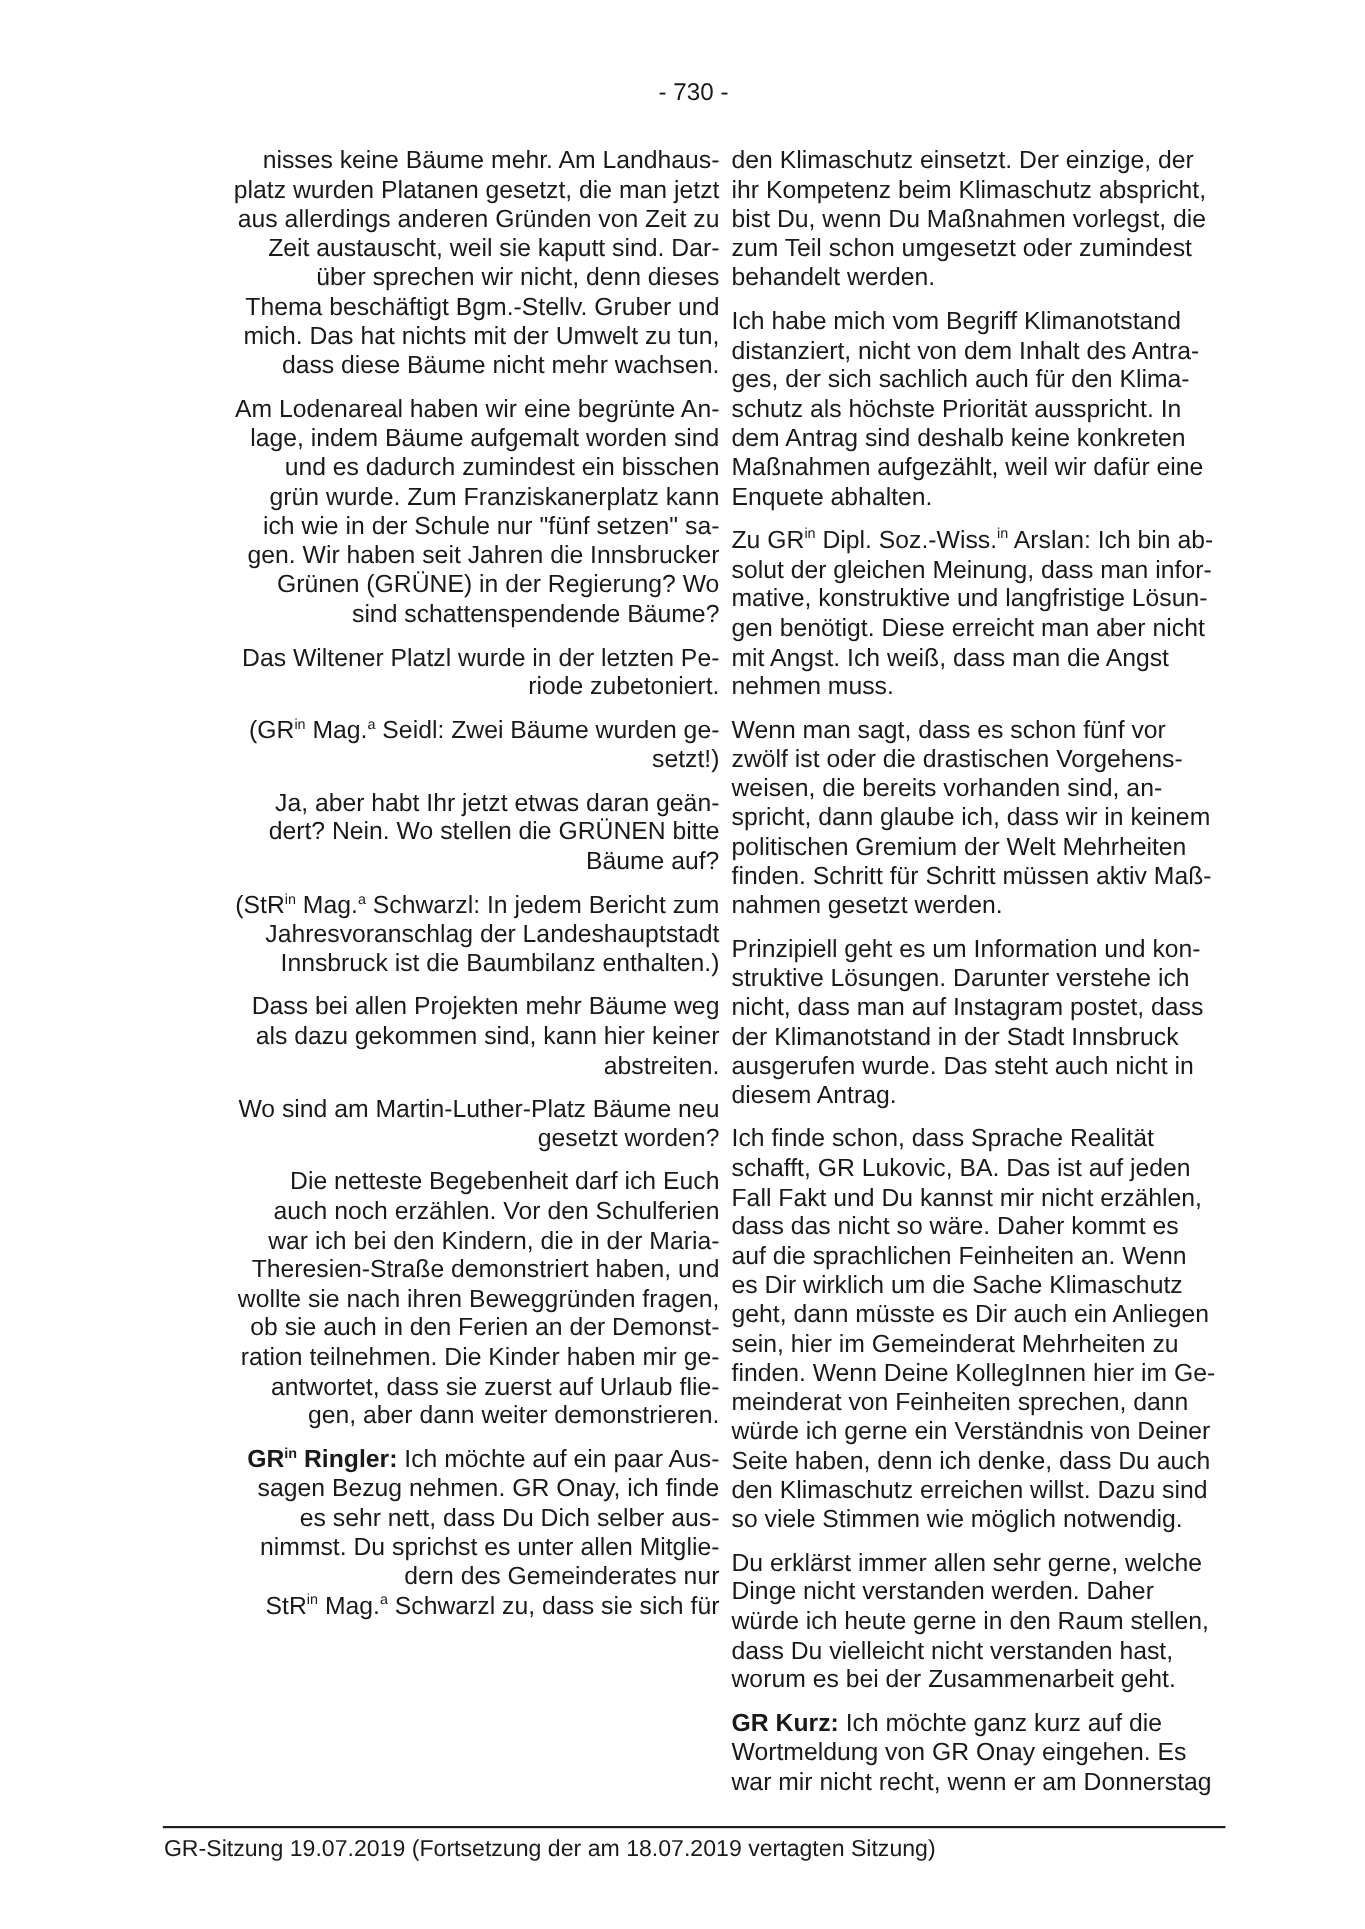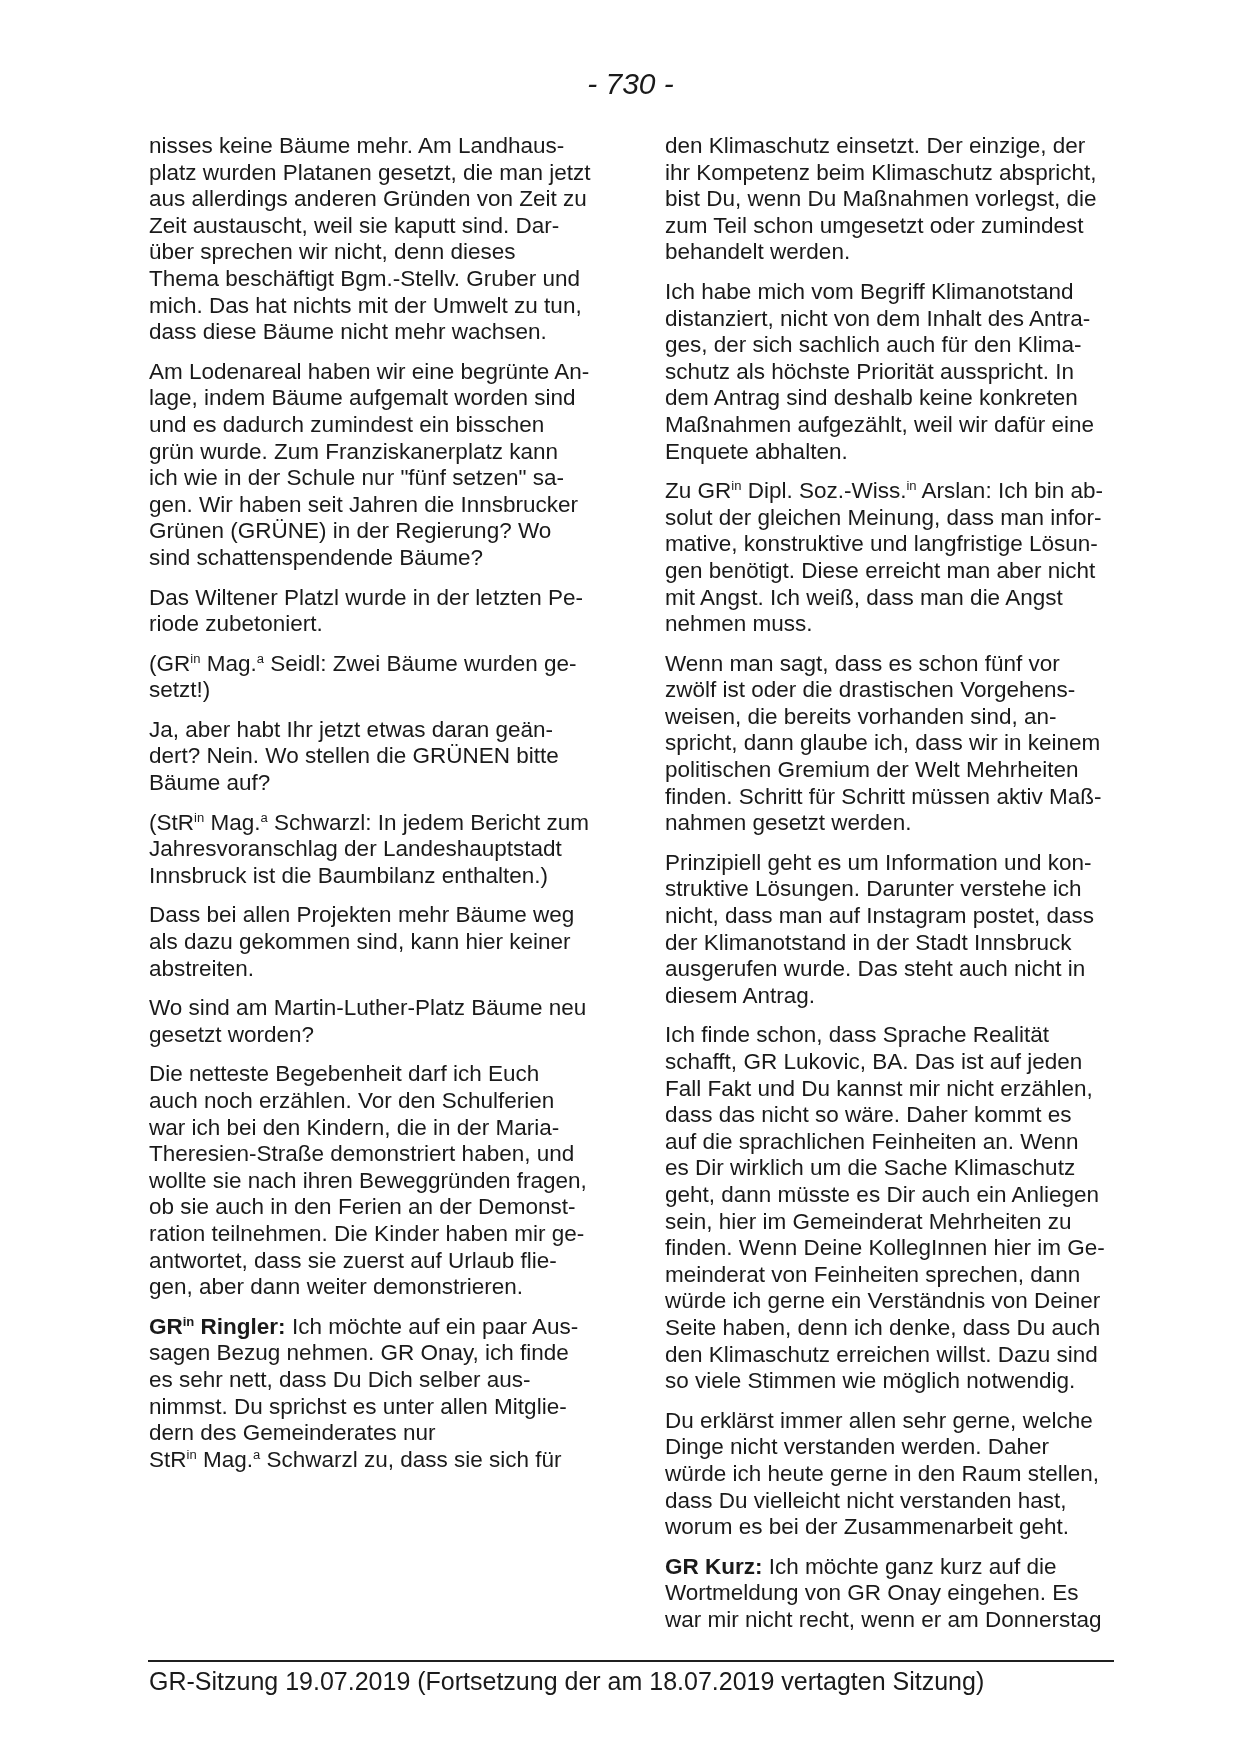--- a/index.html
+++ b/index.html
@@ -15,31 +15,30 @@
     color: #1a1a1a;
     font-family: "Liberation Sans", "DejaVu Sans", sans-serif;
     overflow: hidden;
   }
   .page-number {
     position: absolute;
     top: 71px;
     left: 148px;
     width: 965px;
     text-align: center;
-    font-size: 30px;
+    font-size: 22px;
     line-height: 26.6px;
     white-space: nowrap;
-    font-style: italic;
   }
   .column {
     position: absolute;
     top: 133px;
     width: 505px;
   }
-  .column-left  { left: 149px; }
+  .column-left  { left: 149px; text-align: right; }
   .column-right { left: 665px; }
   .column p {
     margin: 0 0 13px 0;
     font-size: 22.5px;
     line-height: 26.6px;
     white-space: nowrap; 
   }
   .column p:last-child { margin-bottom: 0; }
   .column sup, .page sup {
     font-size: 0.58em;
@@ -54,21 +53,21 @@
     left: 148px;
     width: 966px;
     border-top: 2px solid #1f1f1f;
     height: 0;
   }
   .footer-text {
     position: absolute;
     top: 1669px;
     left: 149px;
     width: 966px;
-    font-size: 25px;
+    font-size: 21px;
     line-height: 24px;
     white-space: nowrap;
   }
 </style>
 </head>
 <body>
 
 <div class="page">
   <div class="page-number">- 730 -</div>
 

